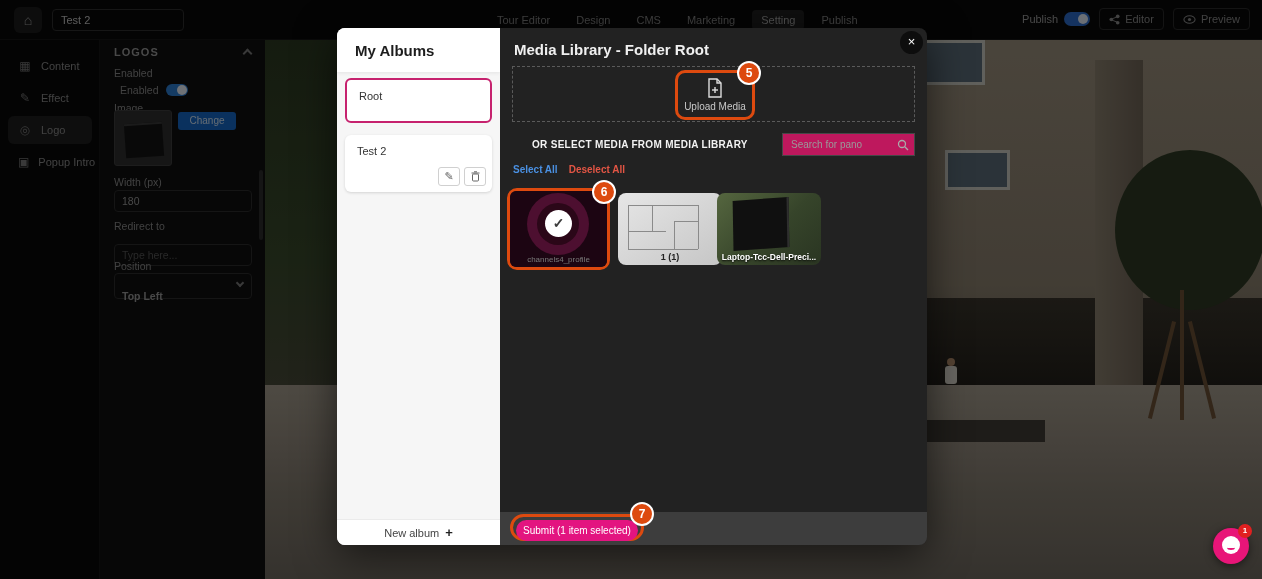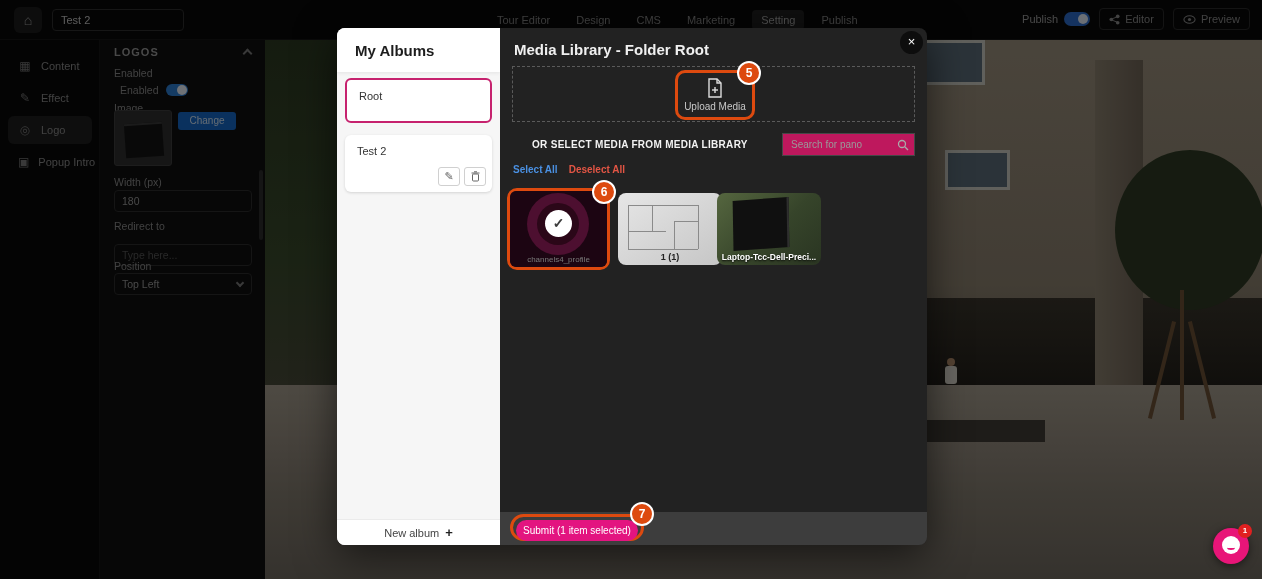--- a/index.html
+++ b/index.html
@@ -68,21 +68,21 @@
     border:1px solid #3d3d3d; border-radius:3px; overflow:hidden; }
   .logo-thumb .box { position:absolute; left:10px; top:12px; width:38px; height:34px; background:#141414;
     border-top:2px solid #3a3a3a; transform:rotate(-4deg); }
   .change-btn { position:absolute; left:78px; top:72px; width:58px; height:18px; background:#1668c4;
     border-radius:3px; color:#cfe0f2; font-size:10px; text-align:center; line-height:18px; border:none; }
   .p-input { position:absolute; left:14px; width:138px; height:22px; background:transparent;
     border:1px solid #2c2c2c; border-radius:4px; color:#999; font-size:10.5px; padding:0 7px;
     font-family:"Liberation Sans", sans-serif; }
   .p-input::placeholder { color:#555; }
   .p-select { position:absolute; left:14px; width:138px; height:22px; border:1px solid #2c2c2c;
-    border-radius:4px; color:#999; font-size:10.5px; line-height:20px; padding:0 7px; }
+    border-radius:4px; color:#999; font-size:10.5px; line-height:20px; padding:12px 7px;font-weight:bold; }
   .p-select .caret-down { position:absolute; right:8px; top:6px; }
   .props .scroll-thumb { position:absolute; right:2px; top:130px; width:4px; height:70px;
     background:#2c2c2c; border-radius:2px; }
 
   
   .overlay { position:absolute; inset:0; background:rgba(0,0,0,0.52); z-index:50; }
 
   
   .modal { position:absolute; left:337px; top:28px; width:590px; height:517px; z-index:100;
     box-shadow:0 10px 40px rgba(0,0,0,0.6); border-radius:8px; }

